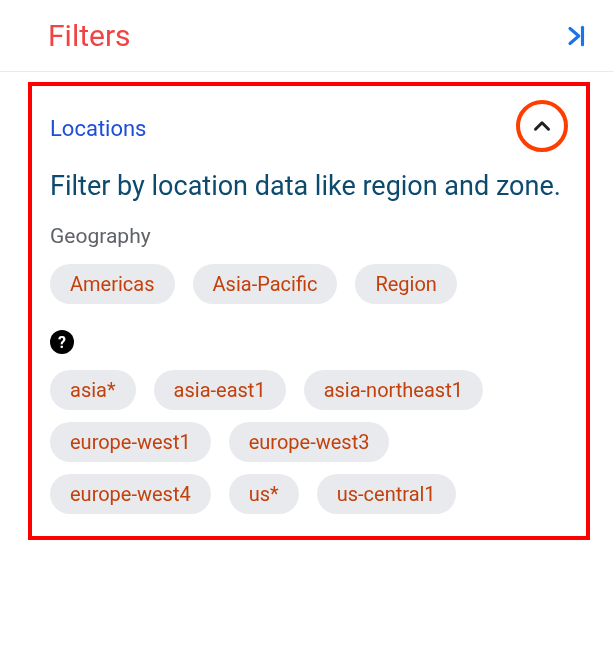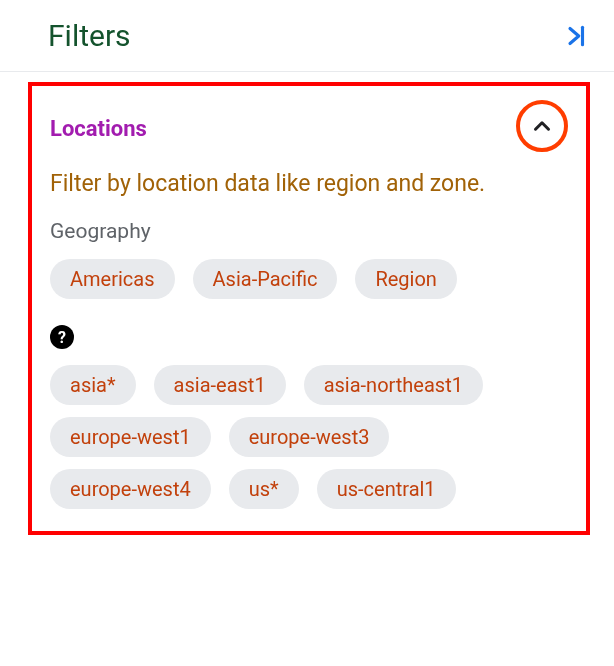--- a/index.html
+++ b/index.html
@@ -13,21 +13,21 @@
     .header {
       display: flex;
       align-items: center;
       justify-content: space-between;
       padding: 18px 24px 18px 48px;
       border-bottom: 1px solid #e8eaed;
     }
     .header-title {
       font-size: 30px;
       font-weight: 400;
-      color: #14532d;
+      color: #ef4444;
       letter-spacing: 0;
     }
     .collapse-icon {
       color: #1a73e8;
       display: flex;
       align-items: center;
       cursor: pointer;
     }
     .panel-wrap {
       padding: 10px 24px 0 28px;
@@ -38,38 +38,38 @@
       position: relative;
     }
     .section-header {
       display: flex;
       align-items: center;
       justify-content: space-between;
       margin-bottom: 14px;
     }
     .section-title {
       font-size: 22px;
-      font-weight: 700;
-      color: #a21caf;
+      font-weight: 400;
+      color: #1d4ed8;
     }
     .chevron-circle {
       width: 52px;
       height: 52px;
       border: 4px solid #ff3d00;
       border-radius: 50%;
       display: flex;
       align-items: center;
       justify-content: center;
       cursor: pointer;
       position: relative;
       top: -2px;
     }
     .section-desc {
-      font-size: 23px;
-      color: #a16207;
+      font-size: 27px;
+      color: #0c4a6e;
       margin-bottom: 20px;
       line-height: 1.35;
     }
     .group-label {
       font-size: 21px;
       color: #5f6368;
       margin-bottom: 16px;
       display: flex;
       align-items: center;
       gap: 10px;

